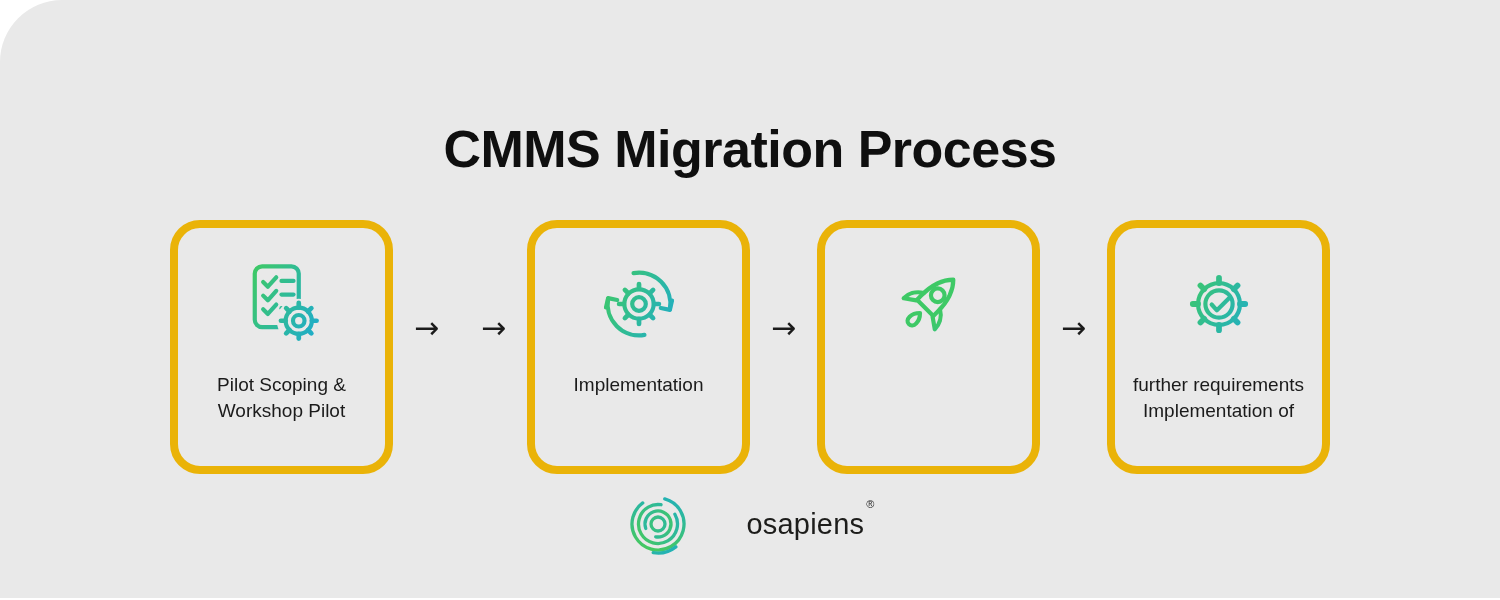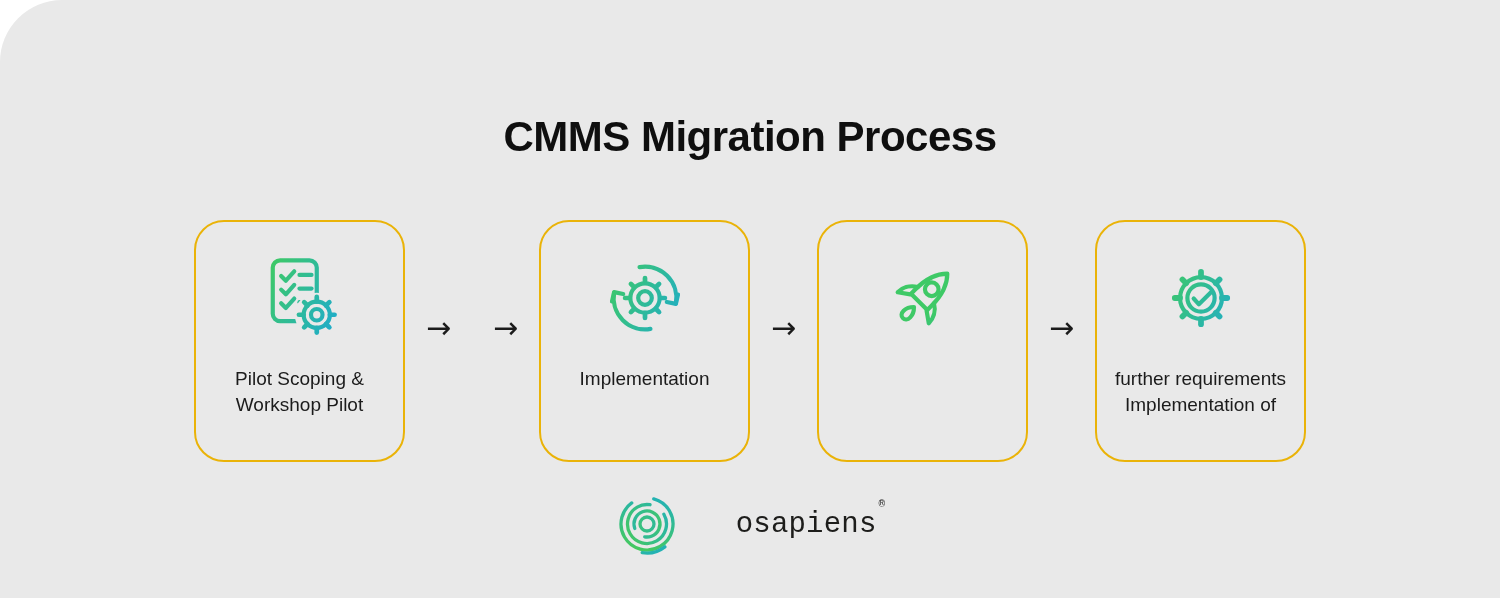--- a/index.html
+++ b/index.html
@@ -6,29 +6,29 @@
   body{
     width:1500px;height:600px;position:relative;background:#ffffff;
     font-family:"Liberation Sans", sans-serif;overflow:hidden;
   }
   .panel{
     position:absolute;left:0;top:0;width:1500px;height:598px;
     background:#e9e9e9;border-top-left-radius:62px;
   }
   .page-title{
     position:absolute;top:86px;left:0;width:1500px;
-    text-align:center;font-size:42px;font-weight:700;color:#0f0f0f;
+    text-align:center;font-size:52px;font-weight:700;color:#0f0f0f;
     letter-spacing:-0.5px;line-height:1.1;
   }
   .flow{
     position:absolute;top:220px;left:0;width:1500px;
     display:flex;justify-content:center;align-items:flex-start;
   }
   .step-card{
-    width:207px;height:208px;border:2px solid #eab308;border-radius:30px;
+    width:207px;height:208px;border:8px solid #eab308;border-radius:30px;
     background:transparent;box-sizing:content-box;
     display:flex;flex-direction:column;align-items:center;
     padding-top:30px;
   }
   .icon-wrap{height:92px;display:flex;align-items:center;justify-content:center;}
   .step-label{
     margin-top:22px;text-align:center;font-size:19px;line-height:25.5px;
     color:#1b1b1b;width:196px;
   }
   .arrow-cell{
@@ -36,21 +36,21 @@
   }
   .arrow-glyph{
     margin-top:90px;font-size:30px;color:#1b1b1b;
     font-family:"DejaVu Sans", sans-serif;line-height:1.2;
   }
   .logo-row{
     position:absolute;top:492px;left:0;width:1500px;
     display:flex;justify-content:center;align-items:center;gap:12px;
   }
   .logo-word{
-    font-family:Liberation Mono, monospace;font-size:29px;color:#1d1d1b;
+    font-family:Liberation Sans, sans-serif;font-size:29px;color:#1d1d1b;
     letter-spacing:0.2px;
     margin-left:45px;
   }
   .reg-mark{
     font-size:11px;color:#2b2b2b;vertical-align:top;
     position:relative;top:-10px;margin-left:2px;
   }
   .defs-holder{position:absolute;width:0;height:0;overflow:hidden;}
   svg{display:block;}
 </style>

